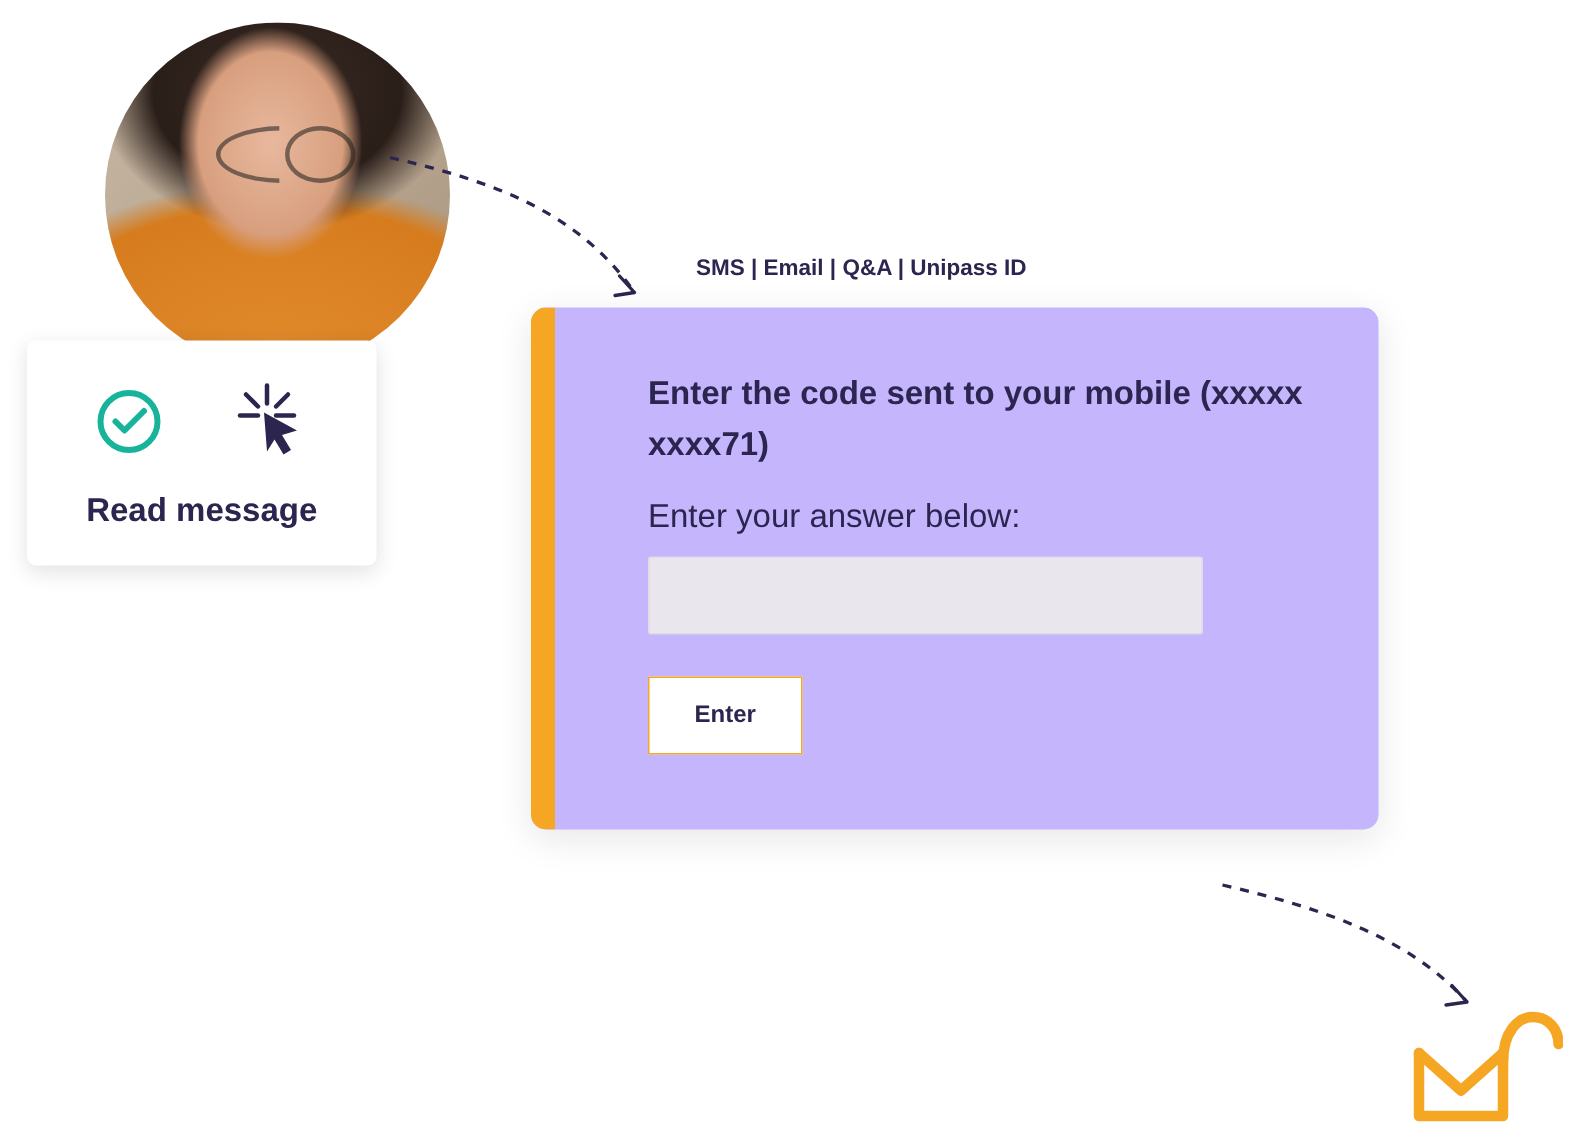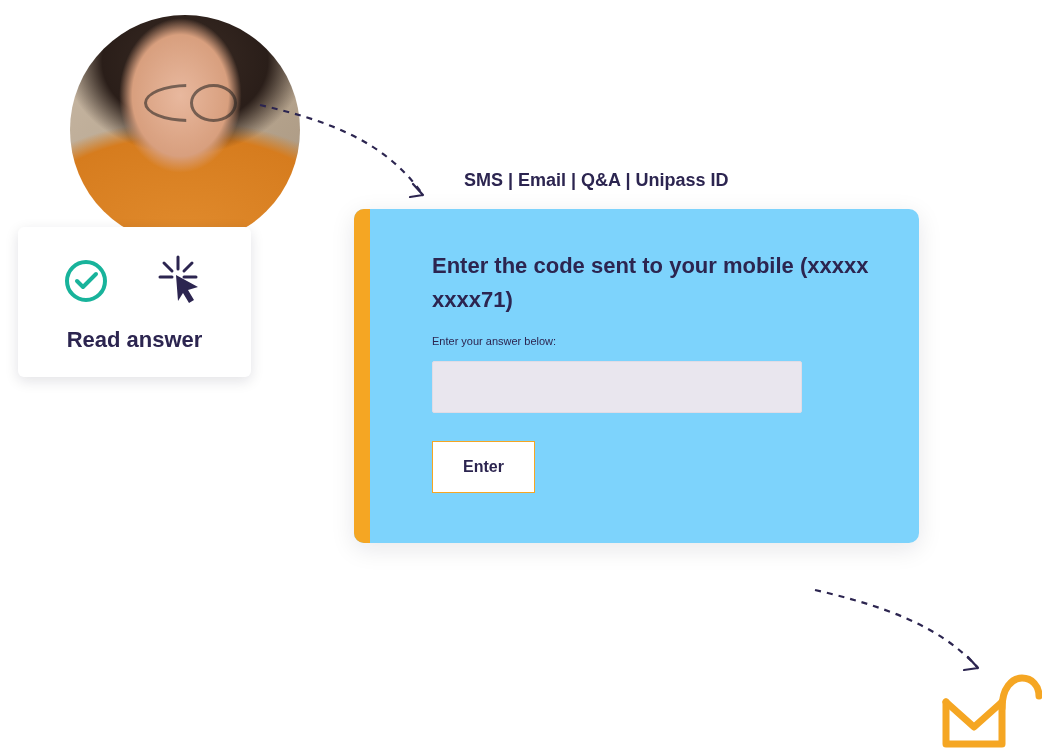--- a/index.html
+++ b/index.html
@@ -78,28 +78,28 @@
     }
 
     
     .verify-wrap {
       position: absolute;
       left: 354px;
       top: 170px;
     }
     .tabs {
       color: #2C2550;
-      font-size: 18px;
+      font-size: 15px;
       font-weight: 600;
       margin-left: 110px;
       margin-bottom: 18px;
     }
     .verify-card {
       width: 565px;
-      background: #7dd3fc;
+      background: #c4b5fd;
       border-radius: 10px;
       box-shadow: 0 6px 24px rgba(20,20,40,0.10);
       display: flex;
       overflow: hidden;
     }
     .accent-bar {
       width: 16px;
       background: #F5A623;
       flex-shrink: 0;
     }
@@ -109,21 +109,21 @@
     }
     .verify-heading {
       color: #2C2550;
       font-size: 22px;
       font-weight: 700;
       line-height: 1.55;
       margin-bottom: 18px;
     }
     .verify-sub {
       color: #2C2550;
-      font-size: 11px;
+      font-size: 22px;
       font-weight: 400;
       margin-bottom: 14px;
     }
     .code-input {
       width: 370px;
       height: 52px;
       background: #E9E6EE;
       border: 1px solid #E0DCE6;
       border-radius: 2px;
       padding: 0 14px;
@@ -168,21 +168,21 @@
     </svg>
     <svg class="click-cursor" viewBox="0 0 52 52">
       <line x1="24" y1="2" x2="24" y2="14" stroke="#2C2550" stroke-width="3" stroke-linecap="round"></line>
       <line x1="6" y1="22" x2="18" y2="22" stroke="#2C2550" stroke-width="3" stroke-linecap="round"></line>
       <line x1="42" y1="22" x2="30" y2="22" stroke="#2C2550" stroke-width="3" stroke-linecap="round"></line>
       <line x1="10" y1="8" x2="18" y2="16" stroke="#2C2550" stroke-width="3" stroke-linecap="round"></line>
       <line x1="38" y1="8" x2="30" y2="16" stroke="#2C2550" stroke-width="3" stroke-linecap="round"></line>
       <path d="M22 20 L44 32 L34 35 L40 45 L35 48 L29 38 L24 46 Z" fill="#2C2550"></path>
     </svg>
   </div>
-  <div class="read-label">Read answer</div>
+  <div class="read-label">Read message</div>
 </div>
 
 <svg class="arrow1" viewBox="0 0 180 110">
   <path d="M5 5 C 70 20, 130 40, 168 95" fill="none" stroke="#2C2550" stroke-width="2.2" stroke-dasharray="6 6"></path>
   <path d="M168 95 L158 84 M168 95 L155 97" fill="none" stroke="#2C2550" stroke-width="2.2" stroke-linecap="round"></path>
 </svg>
 
 <div class="verify-wrap">
   <div class="tabs">SMS | Email | Q&amp;A | Unipass ID</div>
   <div class="verify-card">

